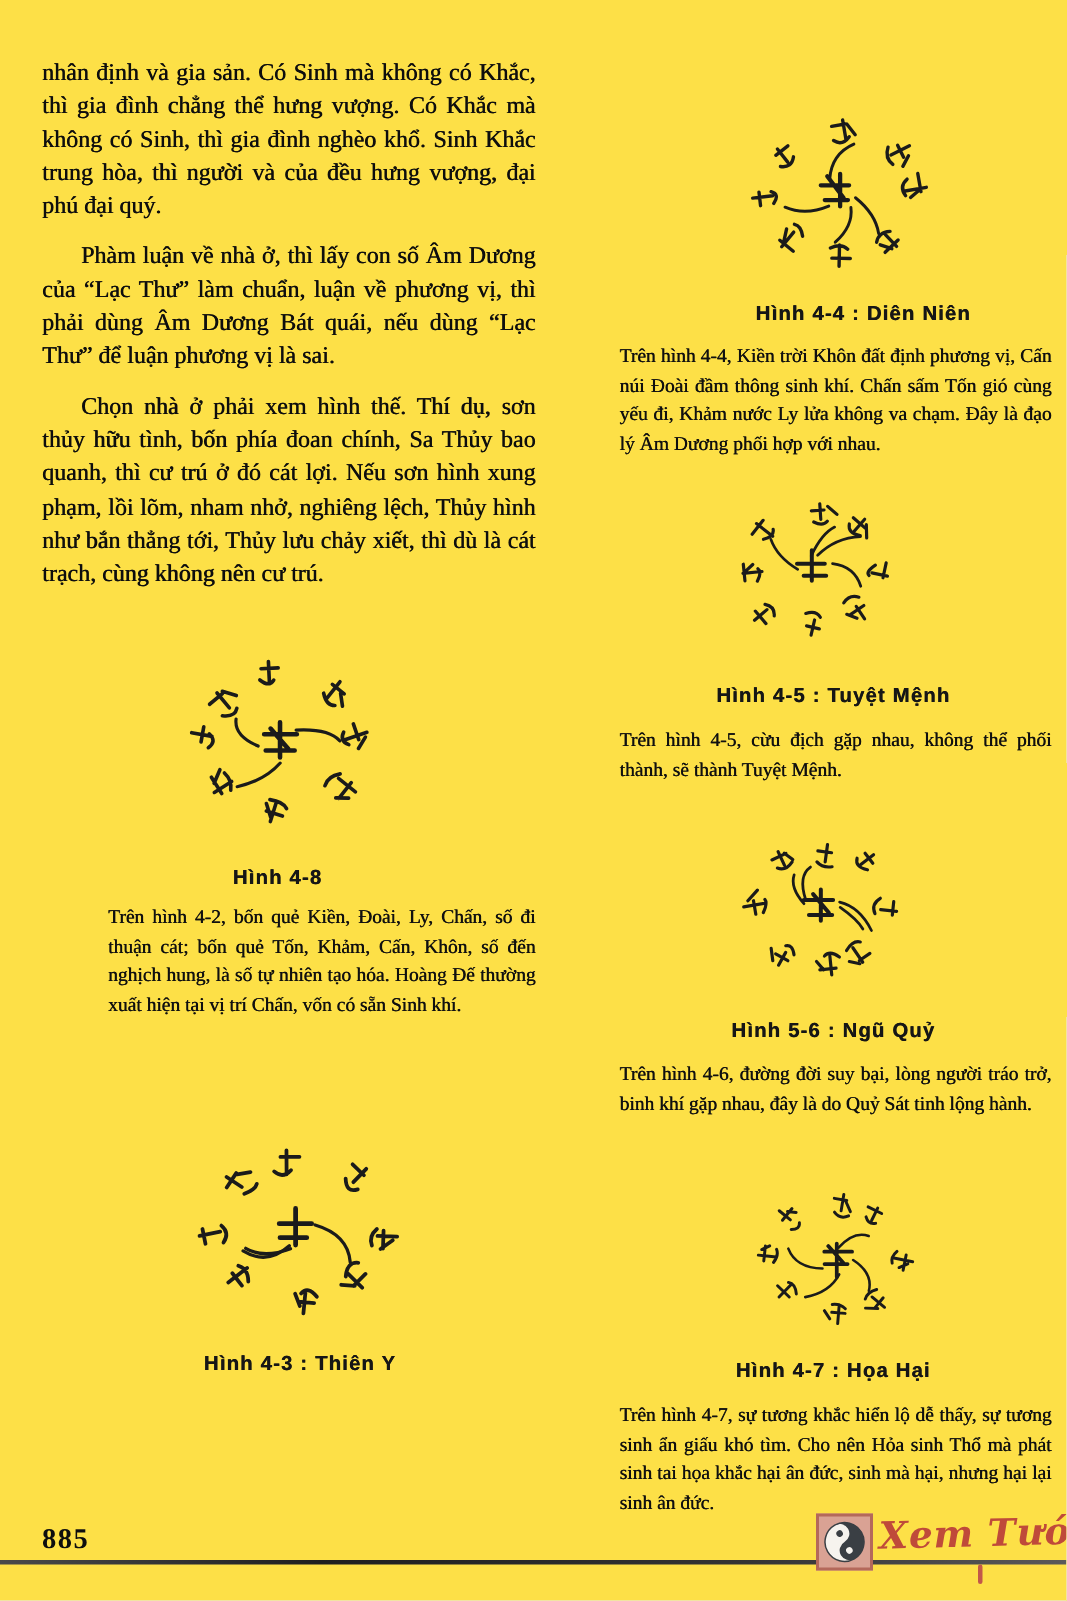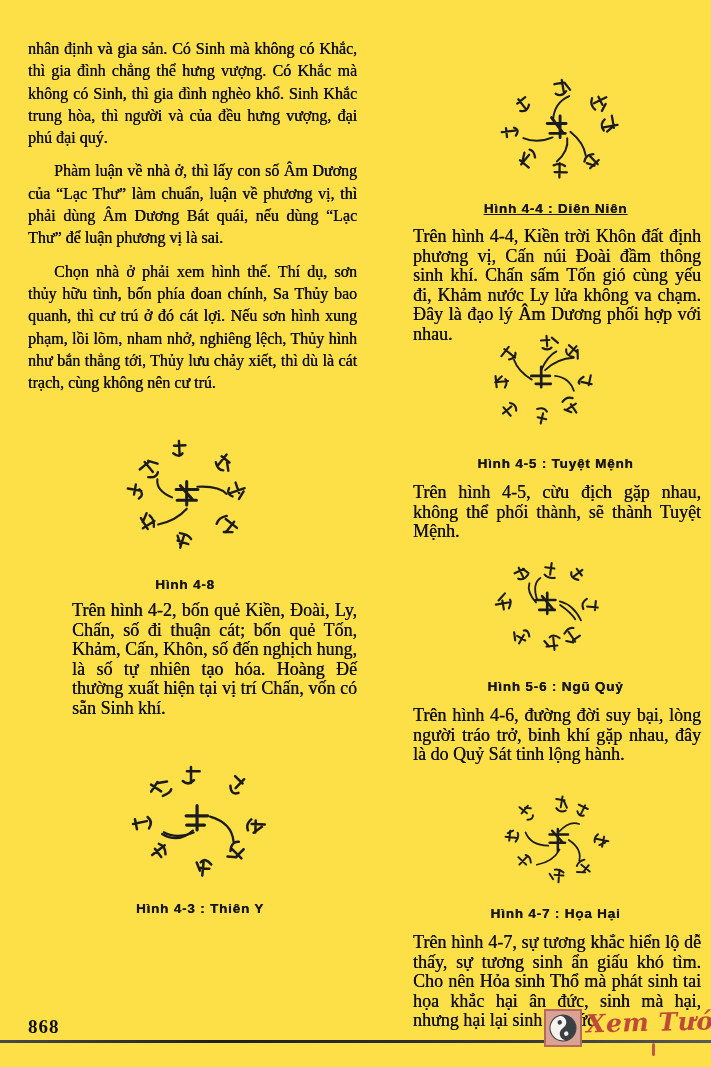--- a/index.html
+++ b/index.html
@@ -17,33 +17,33 @@
   }
   .lc p.indent{text-indent:26px;}
   
   .fig-label{
     font-family:"Liberation Sans",sans-serif;font-weight:bold;
     font-size:13.5px;letter-spacing:0.8px;text-align:center;color:#161616;
     text-shadow:0.3px 0 0 currentColor;
   }
   
   .fig-caption{
-    font-size:18px;line-height:19.5px;text-align:justify;
+    font-size:13px;line-height:19.5px;text-align:justify;
     text-shadow:0.3px 0 0 currentColor;color:#101010;
   }
   
   .diagram{overflow:visible;}
   .d42{left:103px;top:430px;width:168px;height:140px;}
   .l42{left:90px;top:577px;width:190px;}
   .c42{left:72px;top:601px;width:285px;}
   .d43{left:110px;top:753px;width:175px;height:142px;}
   .l43{left:80px;top:901px;width:240px;}
   .c43{left:70px;top:929px;width:288px;}
   .d44{left:478px;top:70px;width:162px;height:126px;}
-  .l44{left:428px;top:201px;width:255px;text-decoration:underline;}
+  .l44{left:448px;top:201px;width:255px;}
   .c44{left:413px;top:227px;width:288px;}
   .d45{left:460px;top:324px;width:165px;height:118px;}
   .l45{left:428px;top:456px;width:255px;}
   .c45{left:413px;top:483px;width:288px;}
   .d46{left:465px;top:550px;width:165px;height:118px;}
   .l46{left:428px;top:679px;width:255px;}
   .c46{left:413px;top:706px;width:288px;}
   .d47{left:476px;top:788px;width:163px;height:110px;}
   .l47{left:428px;top:906px;width:255px;}
   .c47{left:413px;top:933px;width:288px;}
@@ -180,21 +180,21 @@
           <path stroke-width="2" d="M69.3,67.1Q48.7,66.8 42.8,51.7"></path>
           <path stroke-width="2" d="M93.1,60.5Q108.7,70.7 105.3,84.4"></path>
           <path stroke-width="2" d="M81.8,50.9Q93.8,37.7 105.2,41.9"></path>
           <path stroke-width="2" d="M82.3,71.6Q75,85.6 55.9,89.3"></path>
           <path stroke-width="2.9" d="M70.7,54.1h21.6M70.9,63.7h17.9M80.4,47.8v25.8M73.8,49.7l11.8,13.2"></path>
         </g>
       </svg></div>
   <div class="abs fig-label l47">Hình 4-7 : Họa Hại</div>
   <div class="abs fig-caption c47">Trên hình 4-7, sự tương khắc hiển lộ dễ thấy, sự tương sinh ẩn giấu khó tìm. Cho nên Hỏa sinh Thổ mà phát sinh tai họa khắc hại ân đức, sinh mà hại, nhưng hại lại sinh ân đức.</div>
 
-  <div class="abs page-number">868</div>
+  <div class="abs page-number">885</div>
   <div class="abs scan-line"></div>
 
   <div class="abs wm-icon">
     <svg viewBox="0 0 34 34" width="34" height="34">
       <g transform="rotate(-30 17 17)">
         <circle cx="17" cy="17" r="13" fill="#f6f3ee" stroke="#3a3f44" stroke-width="1"></circle>
         <path d="M17,4 A13,13 0 0 1 17,30 A6.5,6.5 0 0 1 17,17 A6.5,6.5 0 0 0 17,4 Z" fill="#3a3f44"></path>
         <circle cx="17" cy="10.5" r="2.2" fill="#3a3f44"></circle>
         <circle cx="17" cy="23.5" r="2.2" fill="#f6f3ee"></circle>
       </g>

